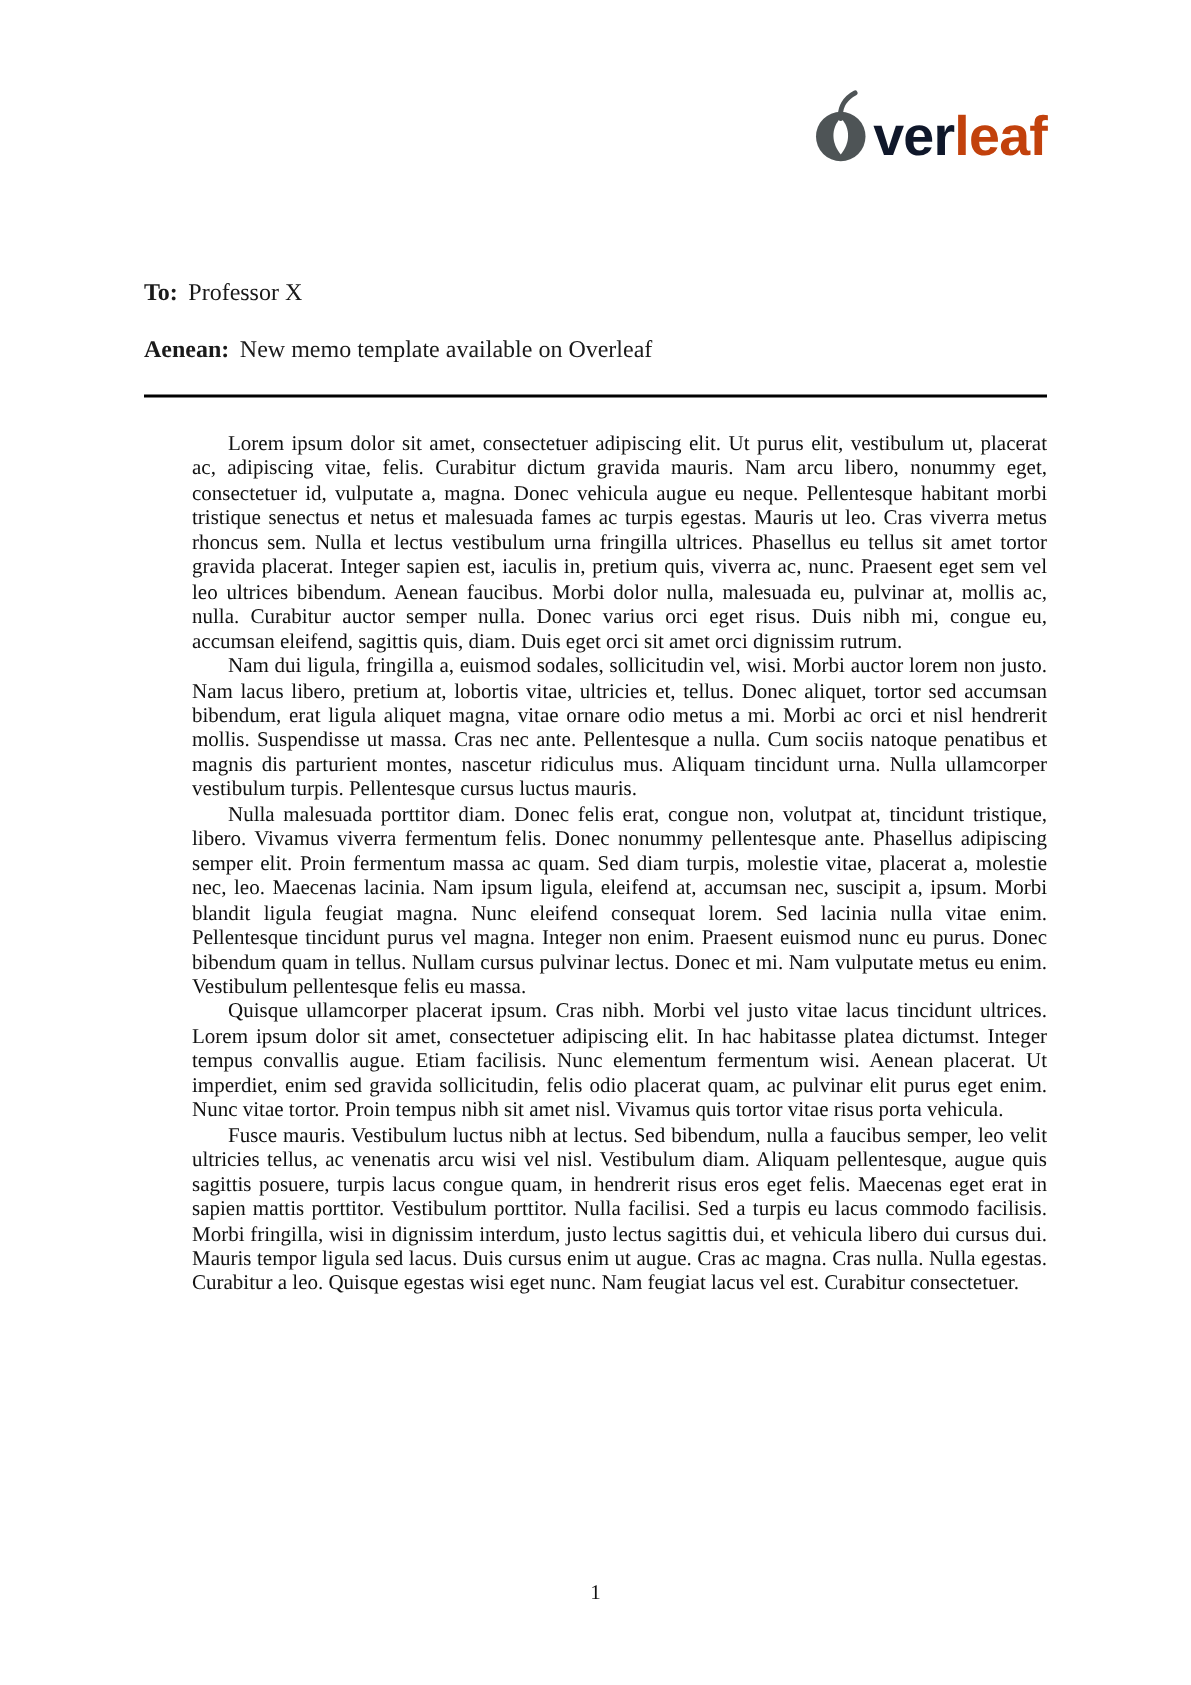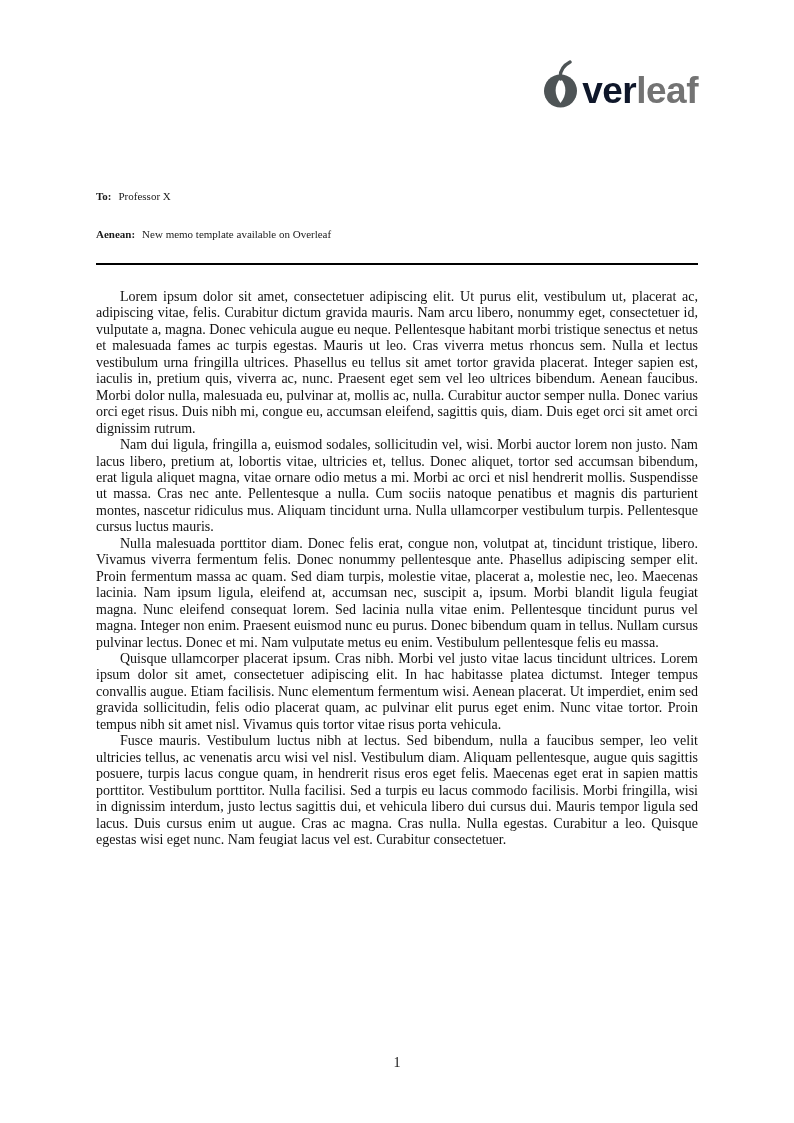--- a/index.html
+++ b/index.html
@@ -30,47 +30,47 @@
     display: flex;
     align-items: flex-end;
     font-family: "Liberation Sans", sans-serif;
     font-weight: 600;
     font-size: 37px;
     letter-spacing: -0.5px;
     line-height: 1;
   }
   .logo svg { display: block; margin-right: 1px; }
   .logo .brand-gray { color: #0f172a; }
-  .logo .brand-green { color: #737373; }
+  .logo .brand-green { color: #c2410c; }
 
   
   .memo-fields { margin-top: 78px; }
   .field {
-    font-size: 11px;
+    font-size: 16px;
     line-height: 18px;
     margin-bottom: 20px;
   }
   .field .label { font-weight: bold; margin-right: 7px; }
 
   .rule {
     height: 2px;
     background: #000000;
     margin-top: 1px;
     border: none;
   }
 
   
   .body-text {
     margin-top: 24px;
     font-size: 14px;
     line-height: 16.45px;
     text-align: justify;
     color: #111111;
   }
-  .body-text p { text-indent: 24px; }
+  .body-text p { text-indent: 24px; margin-left: 32px; }
 
   
   .page-number {
     position: absolute;
     left: 0;
     right: 0;
     bottom: 52px;
     text-align: center;
     font-size: 14px;
     color: #111111;

